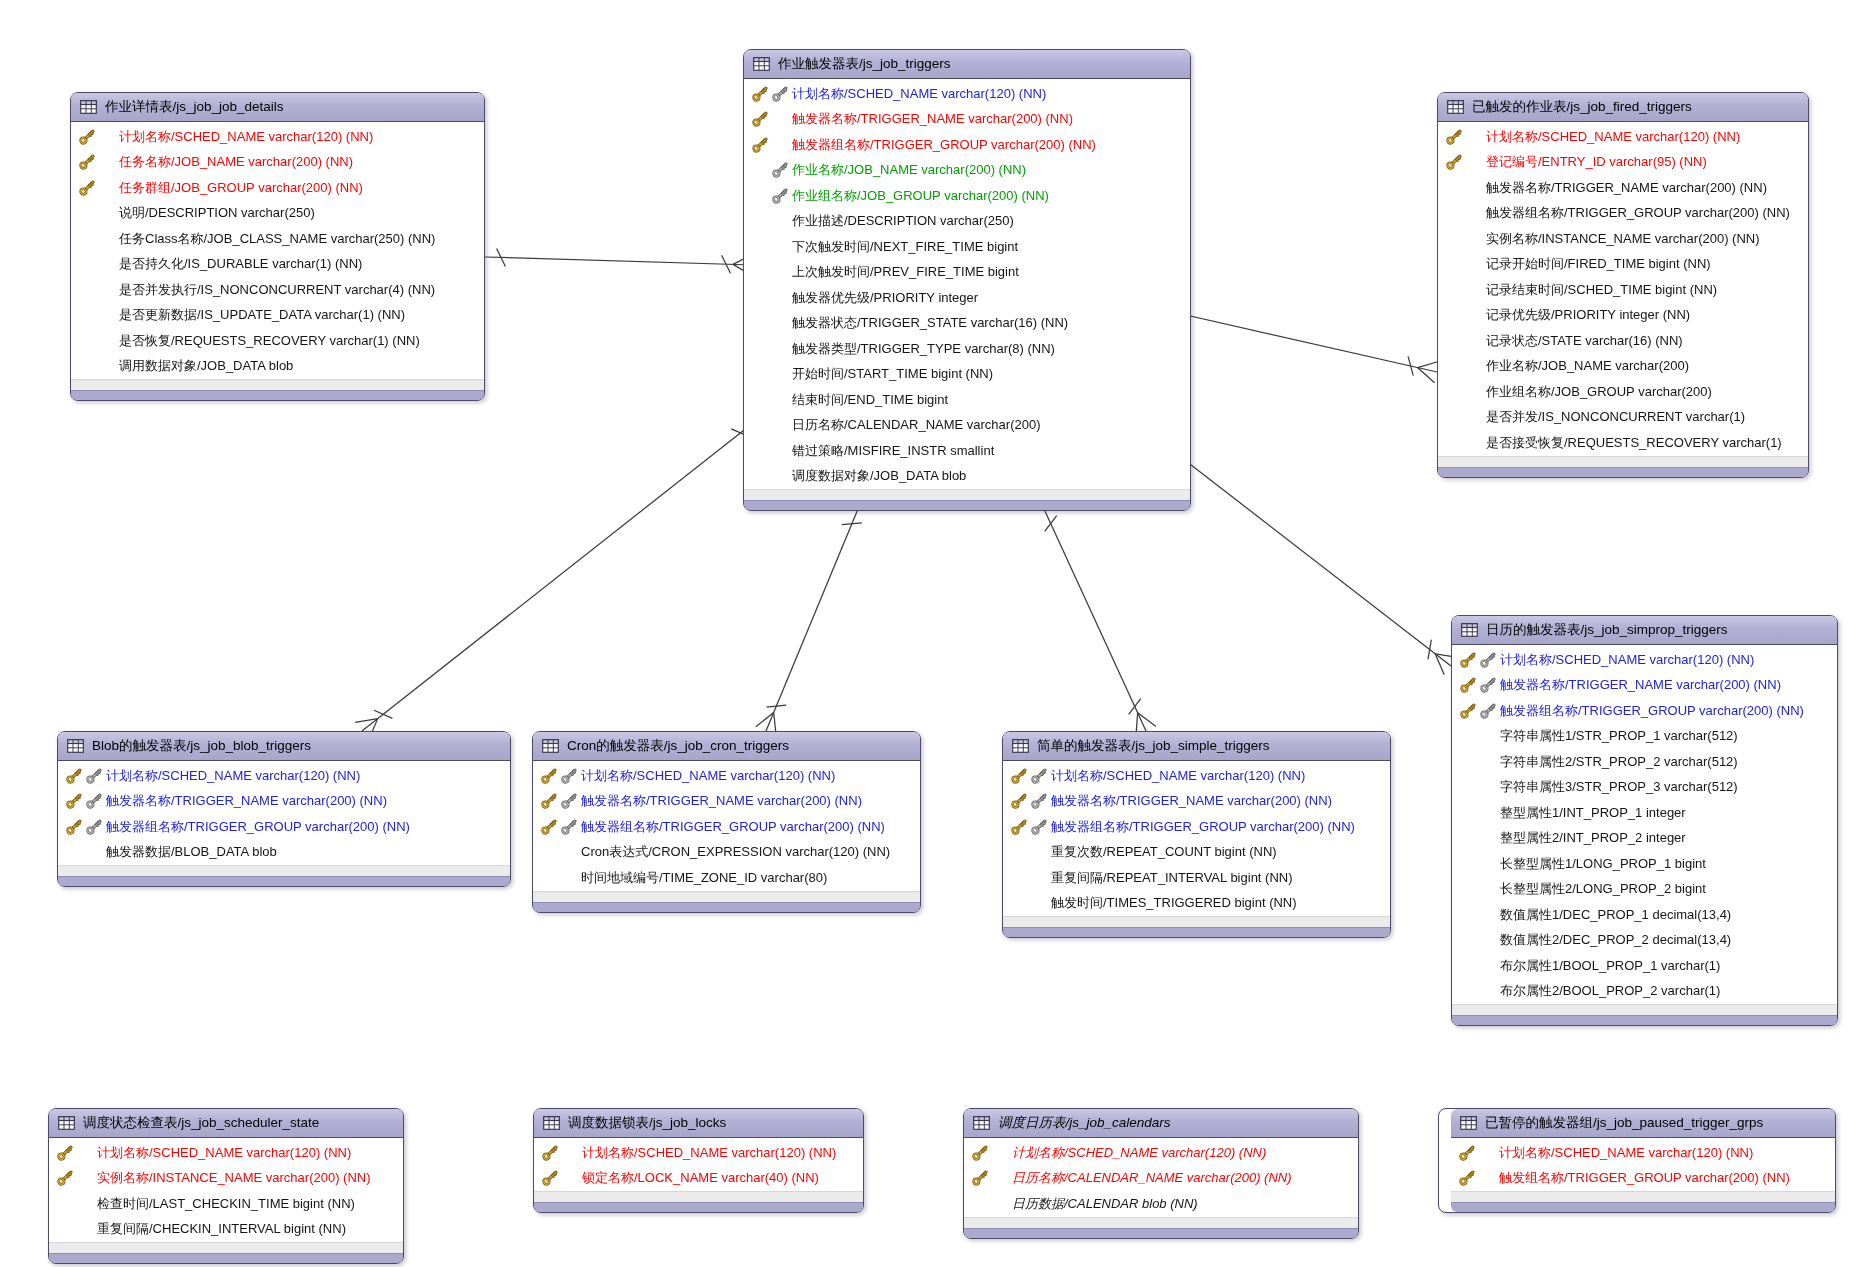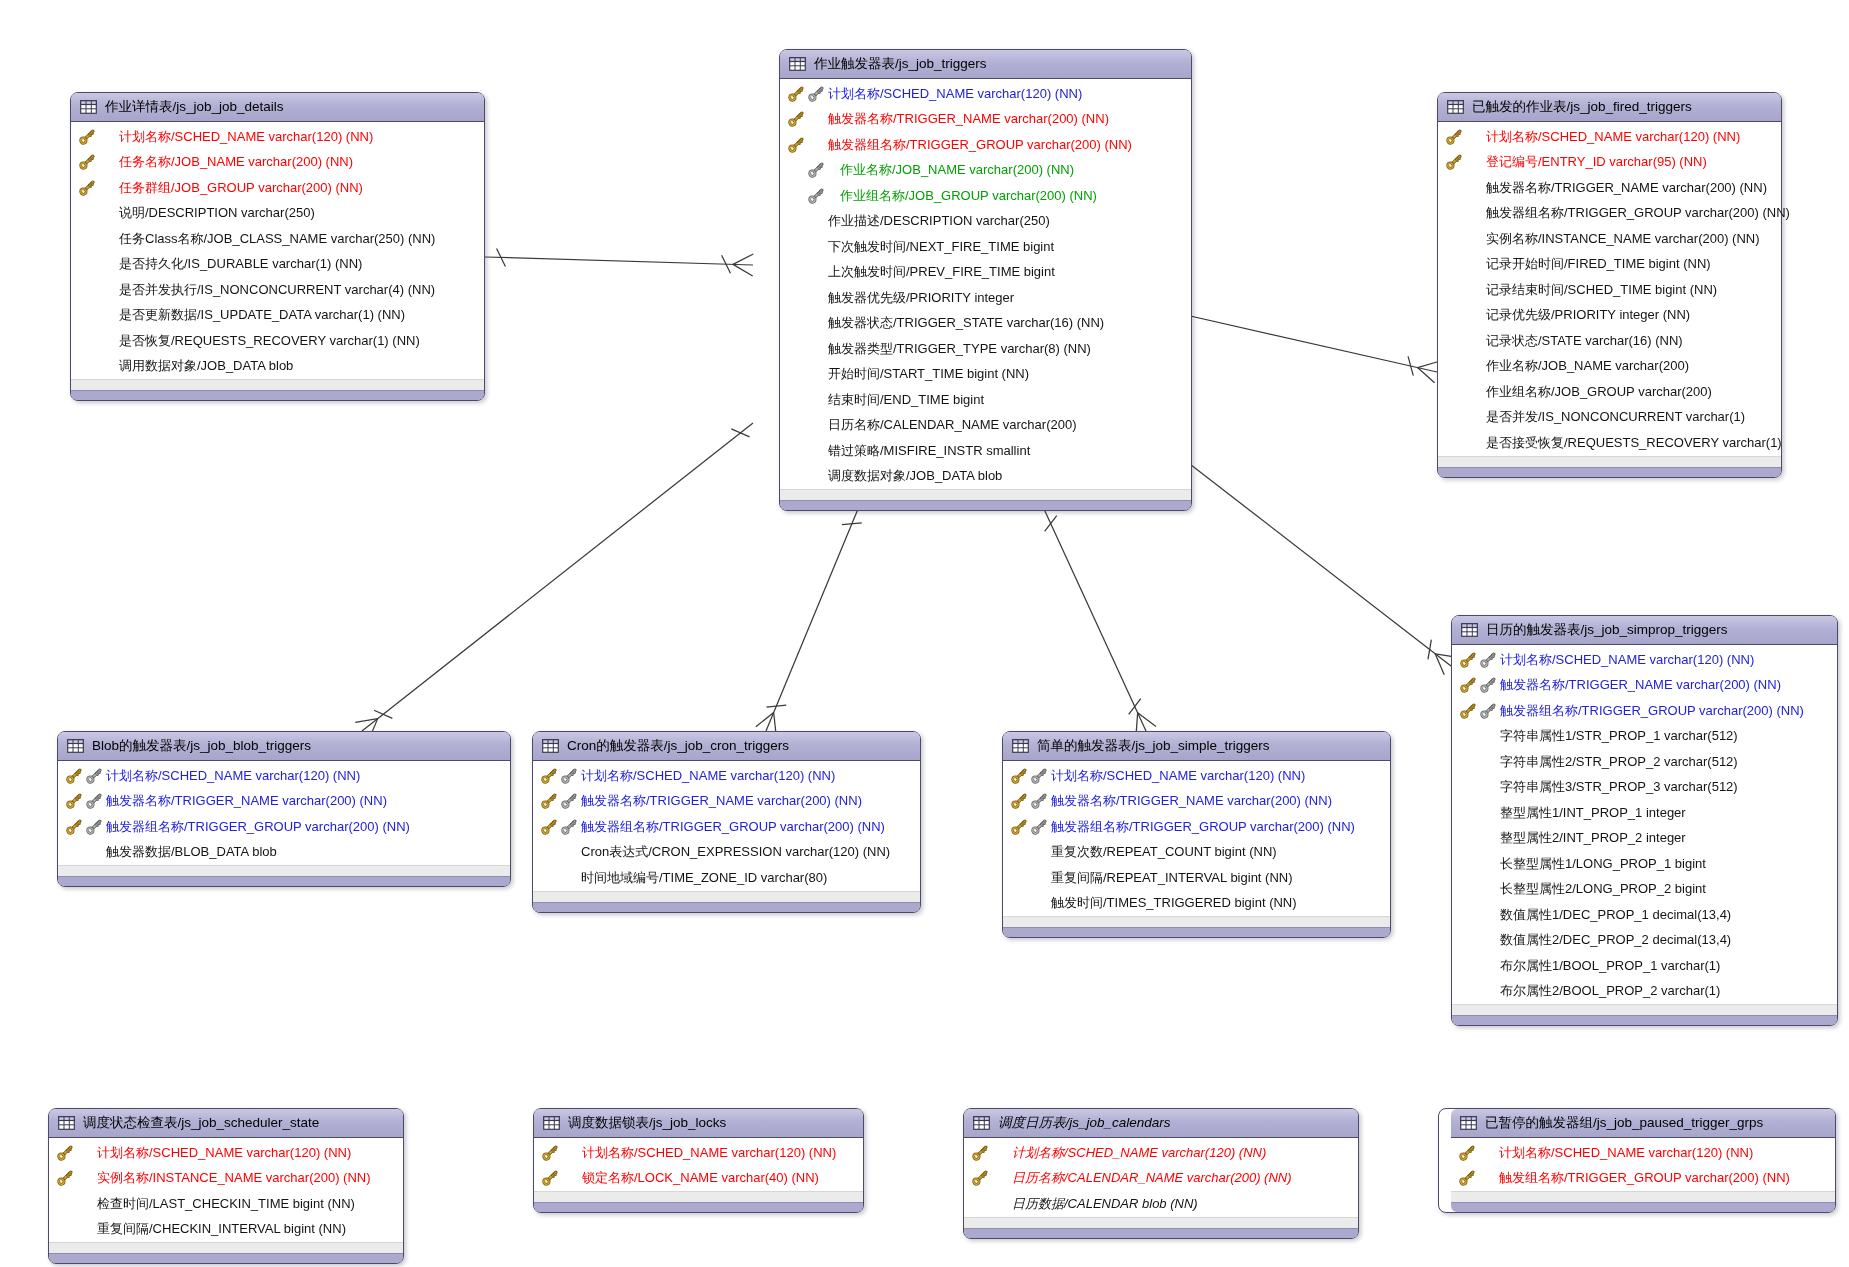--- a/index.html
+++ b/index.html
@@ -25,21 +25,21 @@
     border-bottom:1.5px solid #4d4a68;
     border-radius:6px 6px 0 0;
     font-size:13.5px;color:#000;white-space:nowrap;
   }
   .rows{padding-top:2px;}
   .frow{height:25.5px;display:flex;align-items:center;font-size:13px;white-space:nowrap;}
   .keys{width:48px;min-width:48px;display:flex;align-items:center;padding-left:8px;box-sizing:border-box;}
   .kslot{width:20px;min-width:20px;height:16px;display:inline-flex;align-items:center;}
   .c-red{color:#ff0000;}
   .c-blue{color:#2121dd;}
-  .c-green{color:#00a000;margin-left:12px;}
+  .c-green{color:#00a000;}
   .c-black{color:#141414;}
   .foot-gray{height:10px;background:#ebebeb;border-top:1px solid #d6d6d6;}
   .foot-purple{height:9px;background:#aba9cd;border-top:1px solid #8f8db4;border-radius:0 0 6px 6px;}
 </style>
 </head>
 <body>
 
 <div id="diagram">
     <svg id="rel-layer" width="1849" height="1267">
       <g>
@@ -202,21 +202,21 @@
           <span class="keys">
             <span class="kslot"></span>
             <span class="kslot"></span>
           </span>
           <span class="txt c-black">调用数据对象/JOB_DATA blob</span>
         </div>
       </div>
       <div class="foot-gray"></div>
       <div class="foot-purple"></div>
     </div>
-    <div class="ertable" style="left: 779px; top: 49px; width: 413px;">
+    <div class="ertable" style="left: 743px; top: 49px; width: 448px;">
       <div class="hdr">
         <span style="display: inline-flex;">
           <svg width="17" height="14" viewBox="0 0 17 14">
             <rect x="0.7" y="0.7" width="15.6" height="12.6" fill="#ffffff" stroke="#3c3a52" stroke-width="1.2"></rect>
             <rect x="0.7" y="0.7" width="15.6" height="3.8" fill="#c9c7e2" stroke="#3c3a52" stroke-width="1.2"></rect>
             <line x1="6" y1="0.7" x2="6" y2="13.3" stroke="#3c3a52" stroke-width="1"></line>
             <line x1="11.3" y1="0.7" x2="11.3" y2="13.3" stroke="#3c3a52" stroke-width="1"></line>
             <line x1="0.7" y1="8.8" x2="16.3" y2="8.8" stroke="#3c3a52" stroke-width="1"></line>
           </svg>
         </span>
@@ -404,21 +404,21 @@
           <span class="keys">
             <span class="kslot"></span>
             <span class="kslot"></span>
           </span>
           <span class="txt c-black">调度数据对象/JOB_DATA blob</span>
         </div>
       </div>
       <div class="foot-gray"></div>
       <div class="foot-purple"></div>
     </div>
-    <div class="ertable" style="left: 1437px; top: 92px; width: 345px;">
+    <div class="ertable" style="left: 1437px; top: 92px; width: 372px;">
       <div class="hdr">
         <span style="display: inline-flex;">
           <svg width="17" height="14" viewBox="0 0 17 14">
             <rect x="0.7" y="0.7" width="15.6" height="12.6" fill="#ffffff" stroke="#3c3a52" stroke-width="1.2"></rect>
             <rect x="0.7" y="0.7" width="15.6" height="3.8" fill="#c9c7e2" stroke="#3c3a52" stroke-width="1.2"></rect>
             <line x1="6" y1="0.7" x2="6" y2="13.3" stroke="#3c3a52" stroke-width="1"></line>
             <line x1="11.3" y1="0.7" x2="11.3" y2="13.3" stroke="#3c3a52" stroke-width="1"></line>
             <line x1="0.7" y1="8.8" x2="16.3" y2="8.8" stroke="#3c3a52" stroke-width="1"></line>
           </svg>
         </span>

